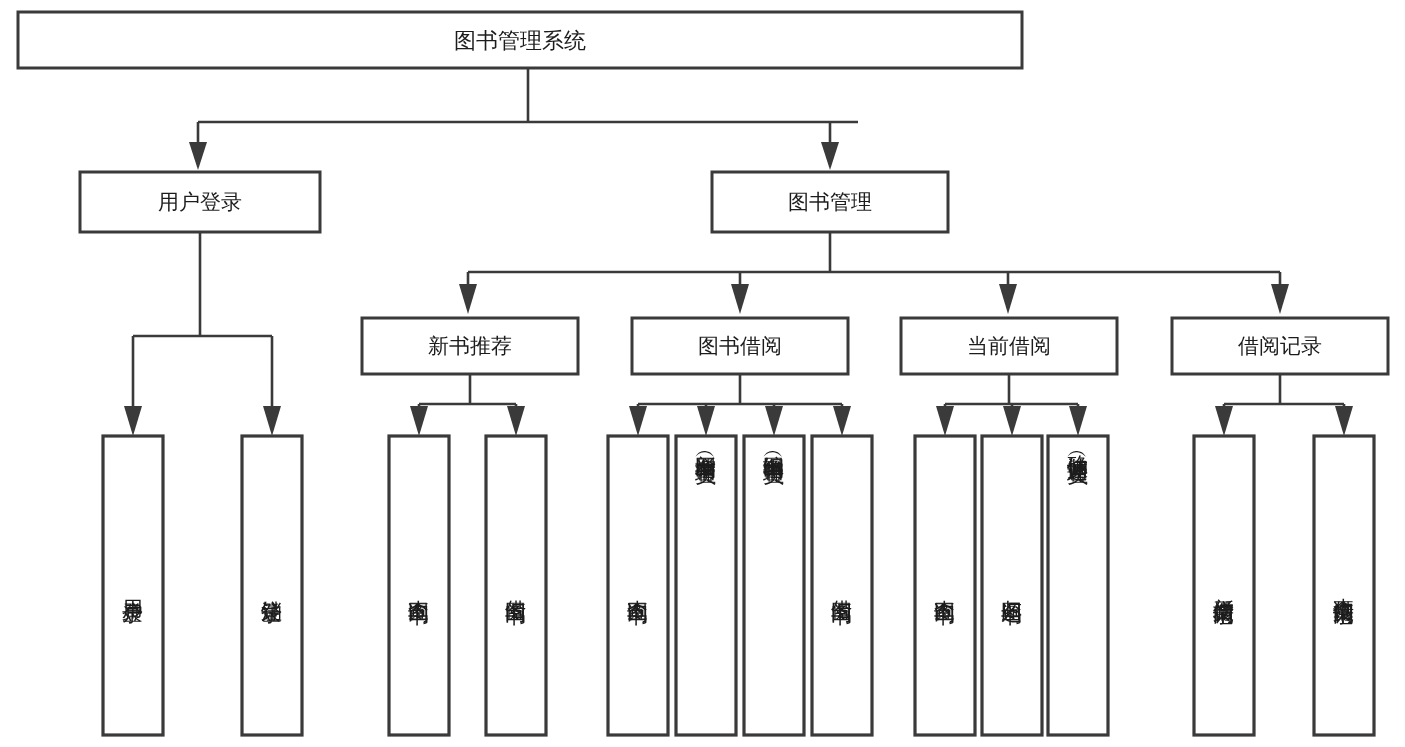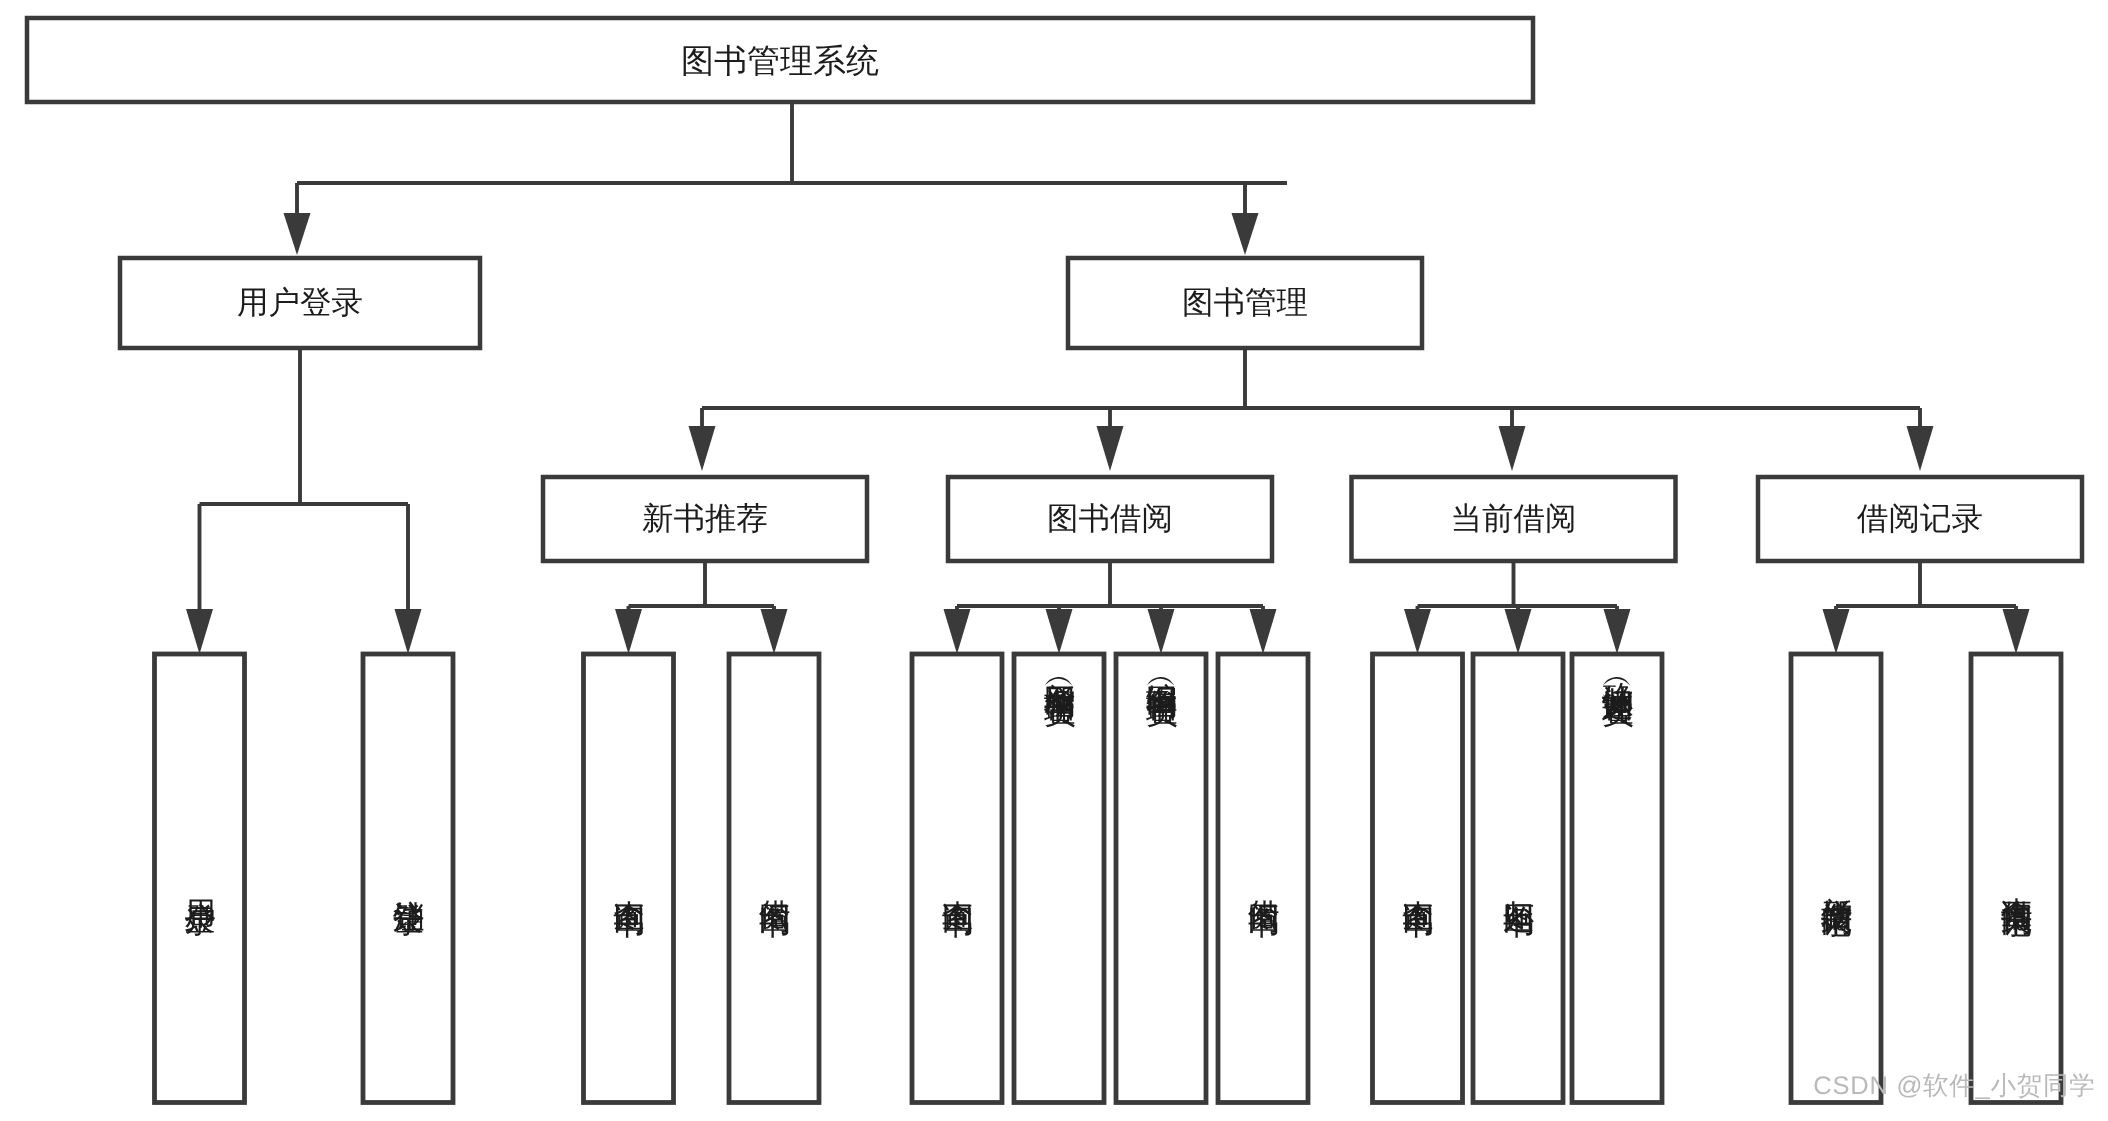--- a/index.html
+++ b/index.html
@@ -271,15 +271,14 @@
     <span class="leaf-label">确认归还（管理员）</span>
   </div>
 
   <div class="leaf-label-wrap" style="left:1194px; top:436px; width:60px; height:299px;">
     <span class="leaf-label">新增借阅记录</span>
   </div>
   <div class="leaf-label-wrap" style="left:1314px; top:436px; width:60px; height:299px;">
     <span class="leaf-label">查询借阅记录</span>
   </div>
 
-  <div class="watermark">CSDN @软件_小贺同学</div>
 
 </div>
 
 </body></html>

